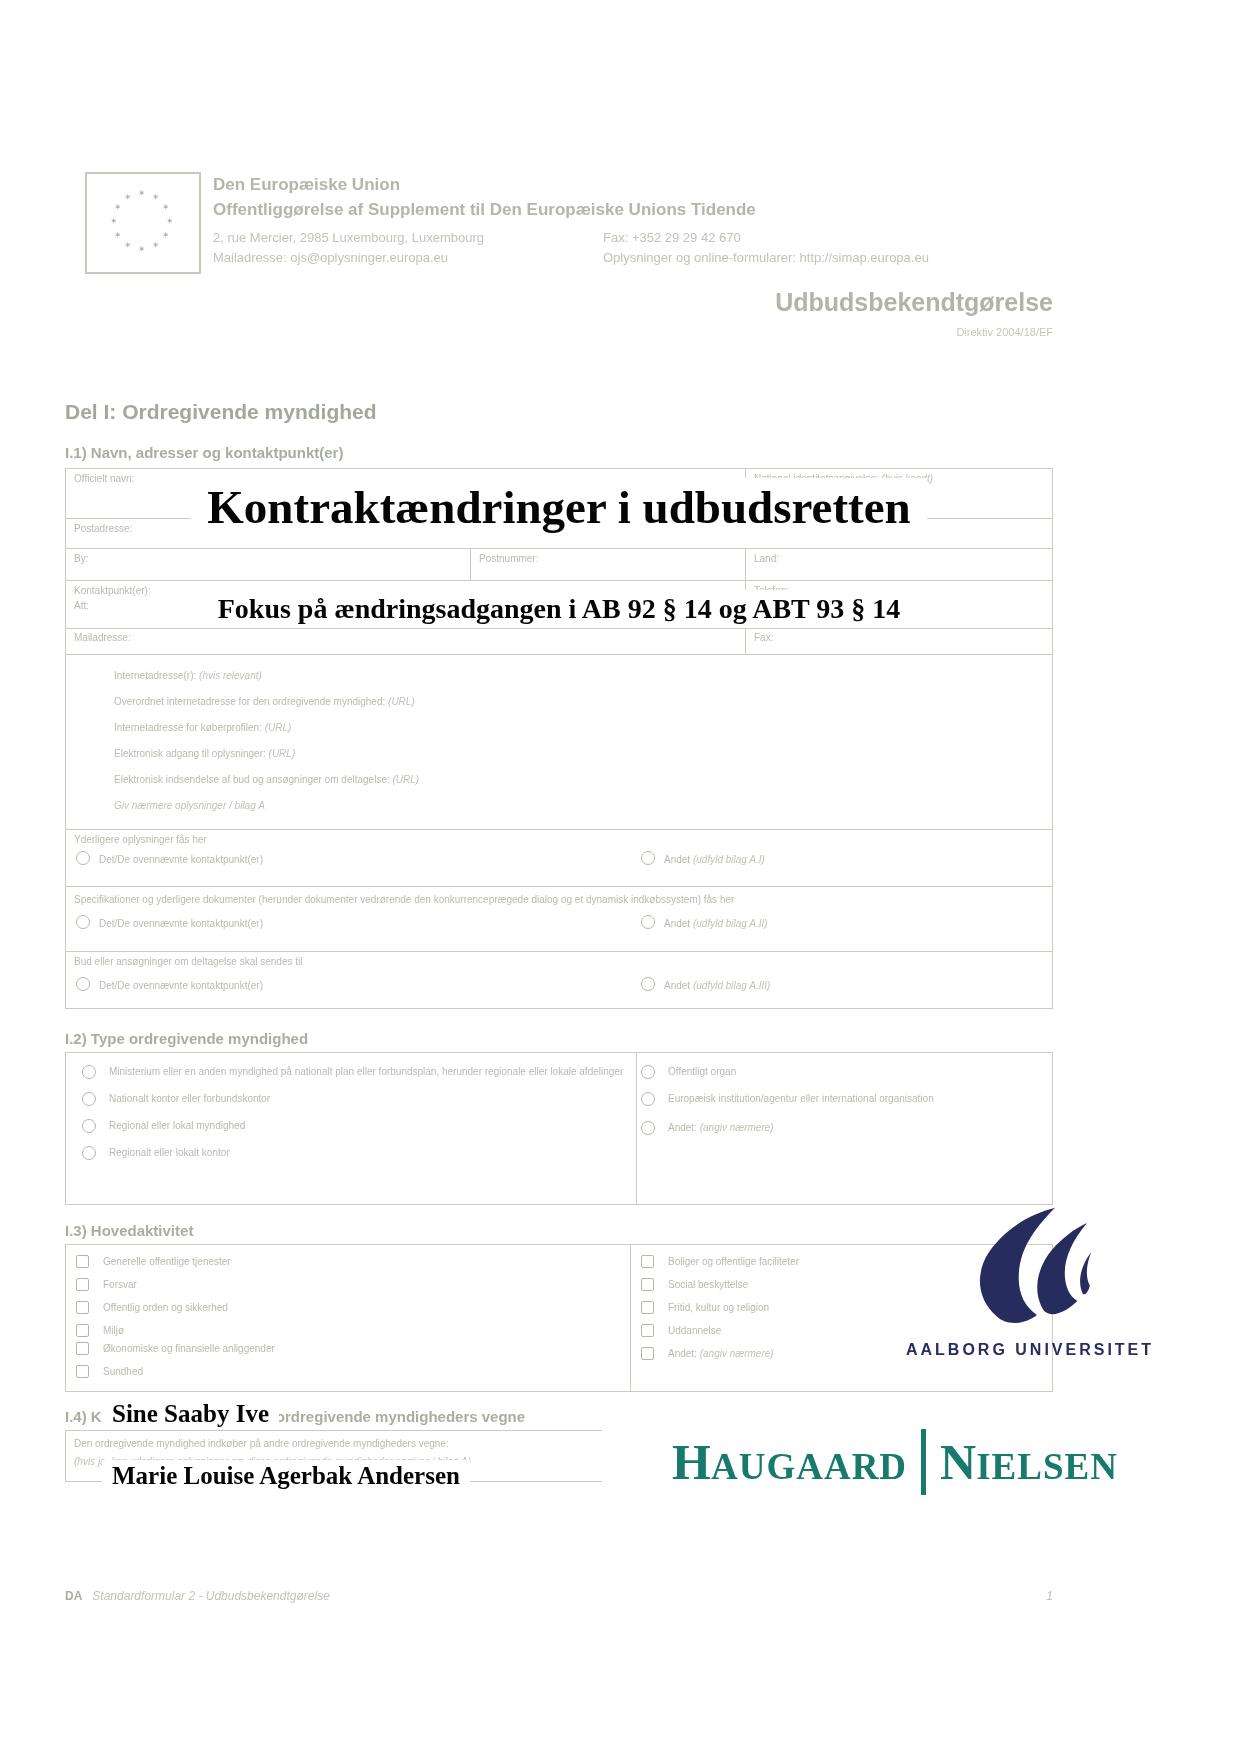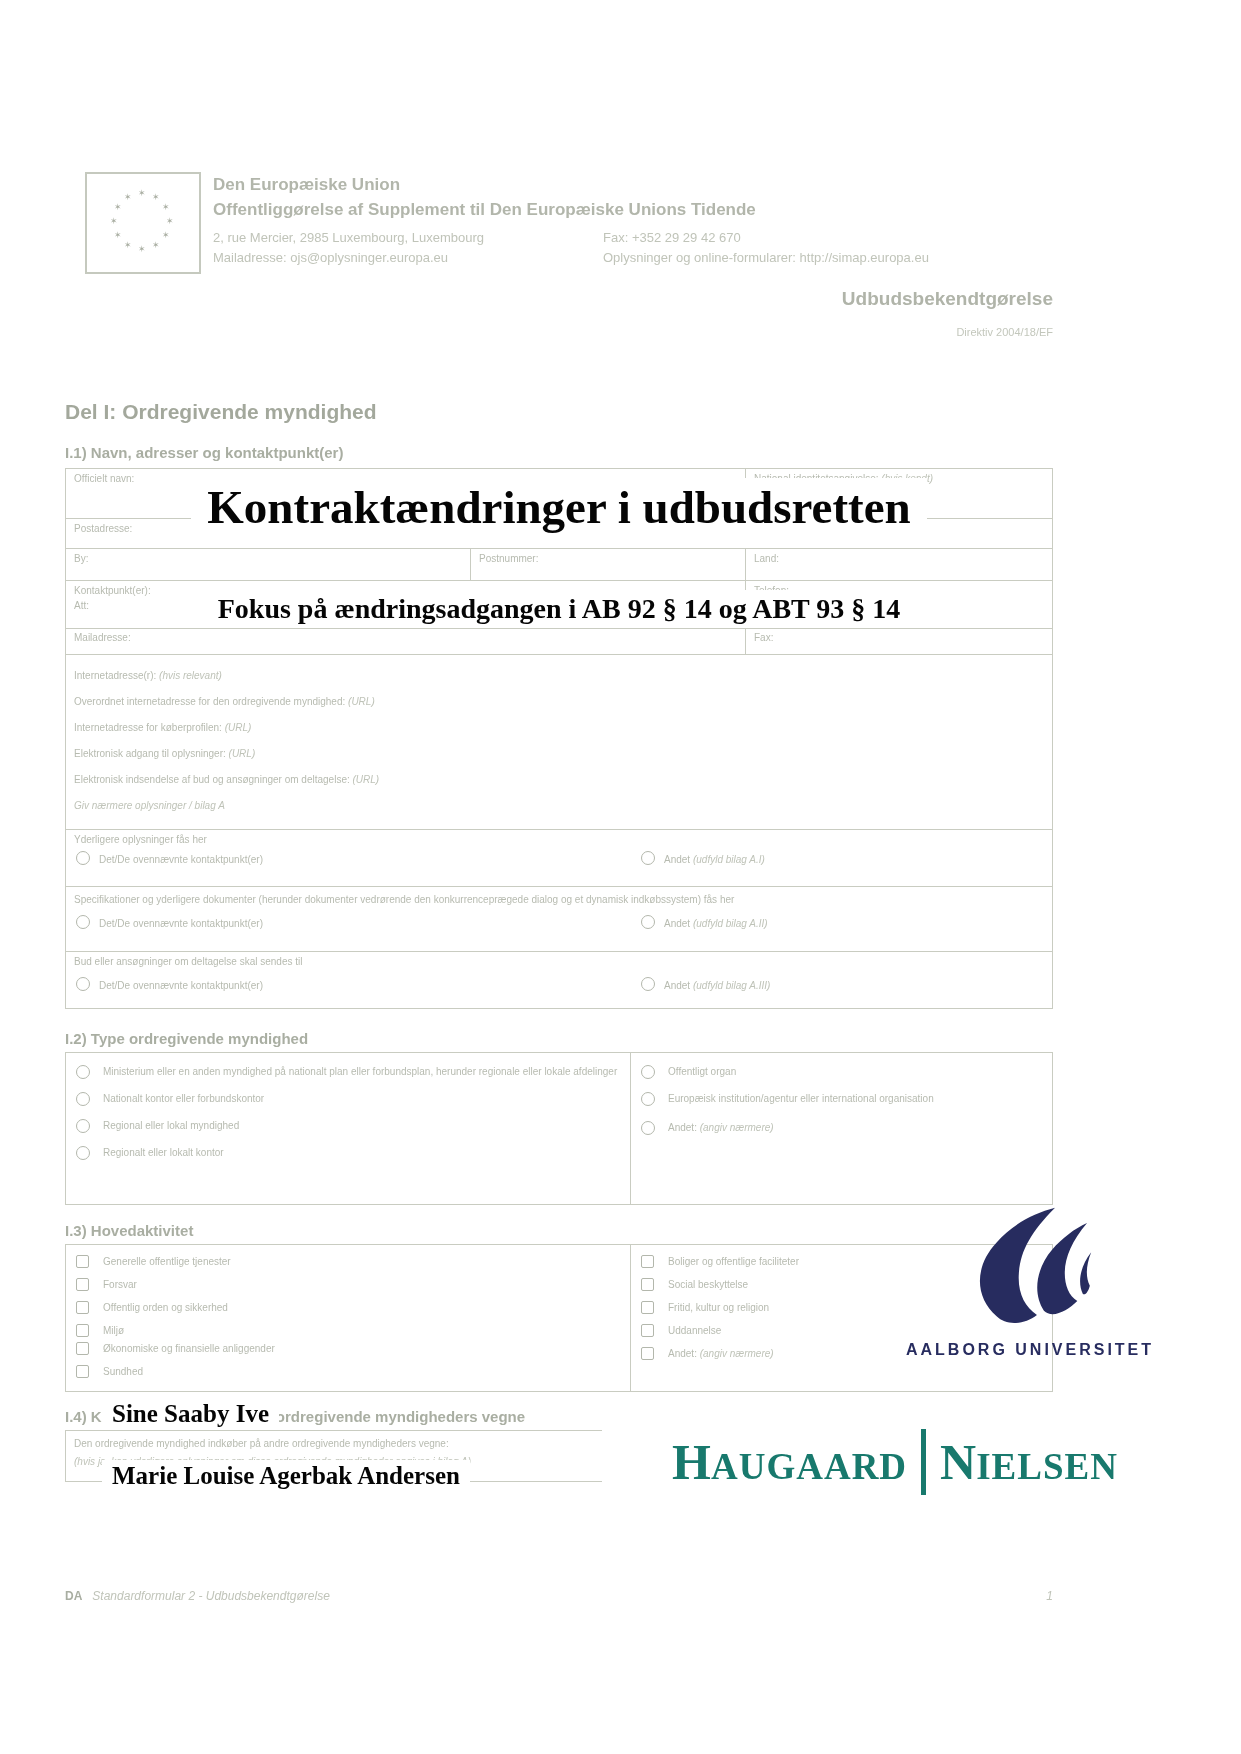--- a/index.html
+++ b/index.html
@@ -17,21 +17,21 @@
   .star:nth-of-type(3){left:75px;top:29px;} .star:nth-of-type(4){left:79px;top:43px;}
   .star:nth-of-type(5){left:75px;top:57px;} .star:nth-of-type(6){left:65px;top:67px;}
   .star:nth-of-type(7){left:51px;top:71px;} .star:nth-of-type(8){left:37px;top:67px;}
   .star:nth-of-type(9){left:27px;top:57px;} .star:nth-of-type(10){left:23px;top:43px;}
   .star:nth-of-type(11){left:27px;top:29px;} .star:nth-of-type(12){left:37px;top:19px;}
   .eu-head{position:absolute;left:213px;top:172px;width:845px;}
   .eu-l1,.eu-l2{font-weight:bold;font-size:17px;color:#b2b6ab;line-height:25px;}
   .eu-small{display:flex;margin-top:6px;font-size:13px;line-height:20px;color:#c0c4b9;}
   .eu-small .c1{width:390px;}
   
-  .doc-title{position:absolute;left:65px;top:288px;width:988px;text-align:right;font-size:19px;font-weight:bold;color:#b0b4a9;}
+  .doc-title{position:absolute;left:65px;top:288px;width:988px;text-align:right;font-size:25px;font-weight:bold;color:#b0b4a9;}
   .directive{position:absolute;left:65px;top:326px;width:988px;text-align:right;font-size:11px;color:#c3c7bc;}
   
   .del1{position:absolute;left:65px;top:400px;font-size:21px;font-weight:bold;color:#a3a89c;}
   .sec-head{position:absolute;left:65px;font-size:15px;font-weight:bold;color:#a9aea2;}
   
   .box{position:absolute;left:65px;width:988px;border:1px solid #c9ccc1;box-sizing:border-box;background:transparent;font-size:10px;}
   .row{position:relative;border-bottom:1px solid #c9ccc1;box-sizing:border-box;}
   .row:last-child{border-bottom:none;}
   .cell{position:absolute;top:0;bottom:0;box-sizing:border-box;padding:4px 8px;}
   .cell.bR{border-right:1px solid #c9ccc1;}
@@ -130,21 +130,21 @@
         <div>Kontaktpunkt(er):</div>
         <div style="margin-top:4px;">Att:</div>
       </div>
       <div class="cell" style="left:680px;right:0;">Telefon:</div>
     </div>
     <div class="row" style="height:26px;">
       <div class="cell bR" style="left:0;width:680px;padding-top:3px;">Mailadresse:</div>
       <div class="cell" style="left:680px;right:0;padding-top:3px;">Fax:</div>
     </div>
     <div class="row" style="height:175px;">
-      <div class="pad iline" style="padding-top:8px;">
+      <div class="pad iline" style="padding-top:8px;margin-left:40px;">
         <div><span>Internetadresse(r):</span> <span class="h">(hvis relevant)</span></div>
         <div><span>Overordnet internetadresse for den ordregivende myndighed:</span> <span class="h">(URL)</span></div>
         <div><span>Internetadresse for køberprofilen:</span> <span class="h">(URL)</span></div>
         <div><span>Elektronisk adgang til oplysninger:</span> <span class="h">(URL)</span></div>
         <div><span>Elektronisk indsendelse af bud og ansøgninger om deltagelse:</span> <span class="h">(URL)</span></div>
         <div><span class="h">Giv nærmere oplysninger / bilag A</span></div>
       </div>
     </div>
     <div class="row" style="height:57px;">
       <div class="pad">Yderligere oplysninger fås her</div>
@@ -164,21 +164,21 @@
       <div class="pad">Bud eller ansøgninger om deltagelse skal sendes til</div>
       <div class="optrow" style="margin-top:4px;">
         <span class="o1"><span class="radio"></span><span>Det/De ovennævnte kontaktpunkt(er)</span></span>
         <span class="o2"><span class="radio"></span><span>Andet</span> <span class="h">(udfyld bilag A.III)</span></span>
       </div>
     </div>
   </div>
 
   <div class="sec-head" style="top:1030px;">I.2) Type ordregivende myndighed</div>
   <div class="box" style="top:1052px;height:153px;">
-    <div class="col" style="left:0;width:565px;border-right:1px solid #c9ccc1;">
+    <div class="col" style="left:6px;width:565px;border-right:1px solid #c9ccc1;">
       <div class="opt"><span class="gph radio"></span><span>Ministerium eller en anden myndighed på nationalt plan eller forbundsplan, herunder regionale eller lokale afdelinger</span></div>
       <div class="opt"><span class="gph radio"></span><span>Nationalt kontor eller forbundskontor</span></div>
       <div class="opt"><span class="gph radio"></span><span>Regional eller lokal myndighed</span></div>
       <div class="opt"><span class="gph radio"></span><span>Regionalt eller lokalt kontor</span></div>
     </div>
     <div class="col" style="left:565px;right:0;">
       <div class="opt"><span class="gph radio"></span><span>Offentligt organ</span></div>
       <div class="opt" style="margin-bottom:11px;"><span class="gph radio"></span><span>Europæisk institution/agentur eller international organisation</span></div>
       <div class="opt"><span class="gph radio"></span><span>Andet:</span> <span class="h">(angiv nærmere)</span></div>
     </div>

